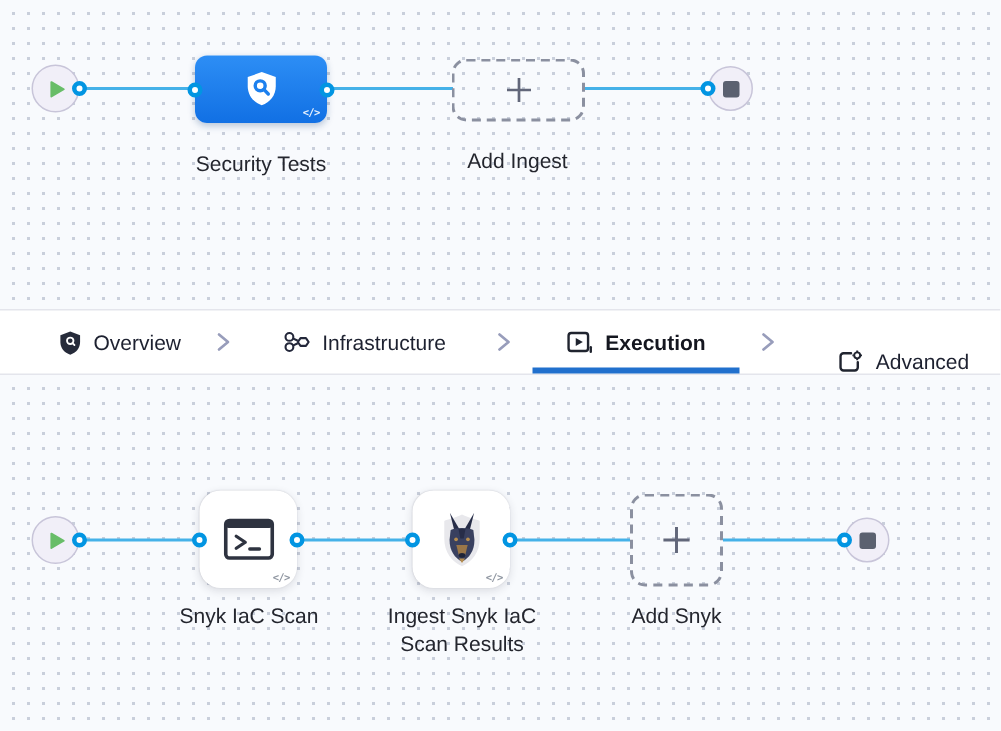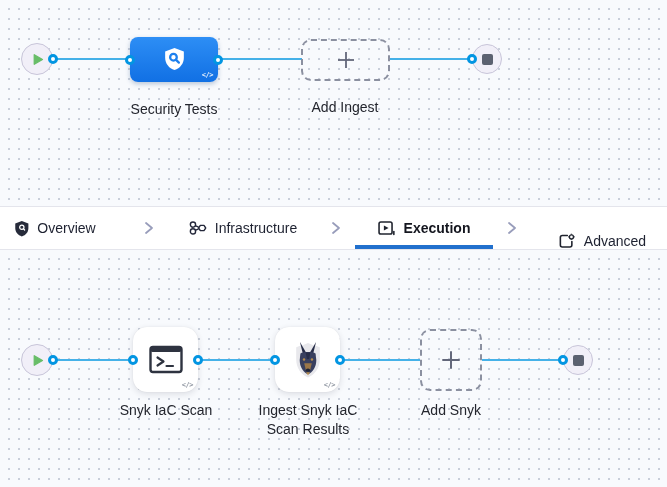--- a/index.html
+++ b/index.html
@@ -110,21 +110,21 @@
   <div class="node-circle" style="left:472px; top:44px; width:30px; height:30px;">
     <span class="stop-square"></span>
     <span class="port" style="left:-6px; top:50%; margin-top:-5px;"></span>
   </div>
 
   <div class="node-label" style="left:174px; top:100px;">Security Tests</div>
   <div class="node-label" style="left:345px; top:98px;">Add Ingest</div>
 
   <div class="tab-bar">
 
-    <div class="tab" style="left:55px;">
+    <div class="tab" style="left:80px;">
       <svg width="15" height="17" viewBox="0 0 16 18">
         <path d="M8 1 L15 3.6 V8.5 C15 13 12.2 16.1 8 17.5 C3.8 16.1 1 13 1 8.5 V3.6 Z" fill="#262b3a"></path>
         <circle cx="8" cy="7.6" r="2.3" fill="none" stroke="#ffffff" stroke-width="1.3"></circle>
         <line x1="9.6" y1="9.2" x2="11" y2="10.6" stroke="#ffffff" stroke-width="1.3" stroke-linecap="round"></line>
       </svg>
       <span>Overview</span>
     </div>
 
     <div class="chevron-sep" style="left:149px;">
       <svg width="10" height="15" viewBox="0 0 10 15">

